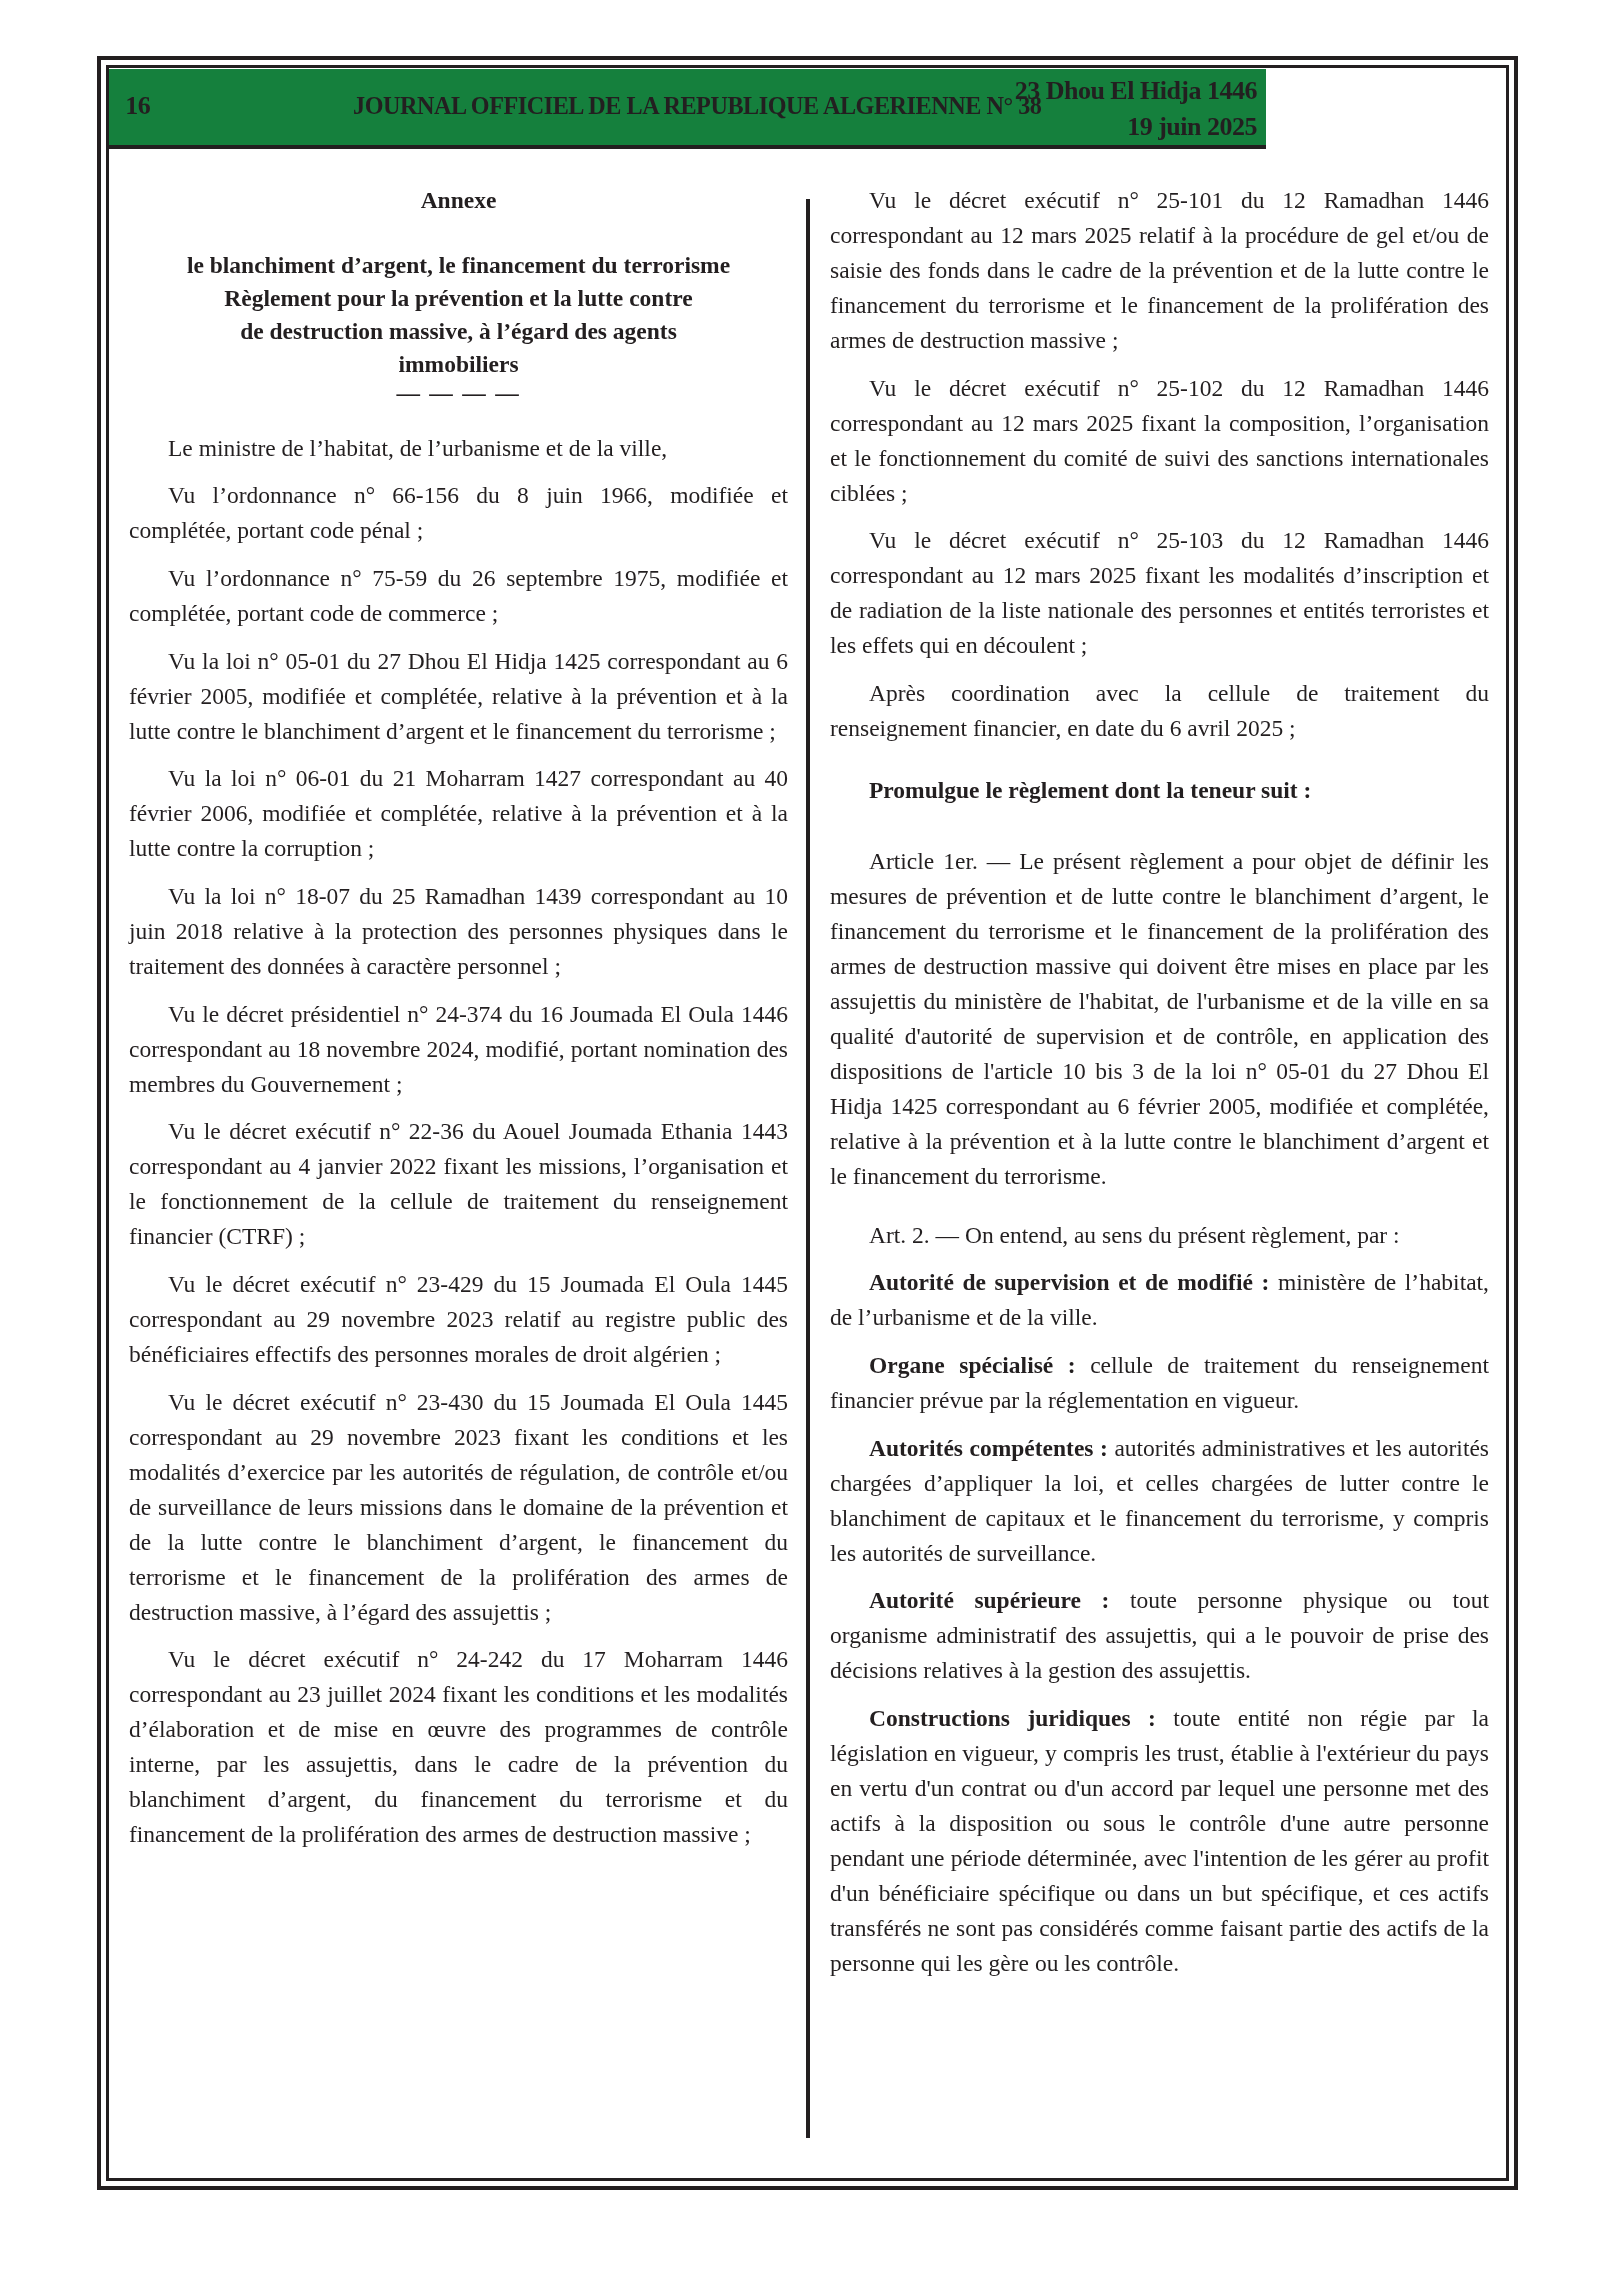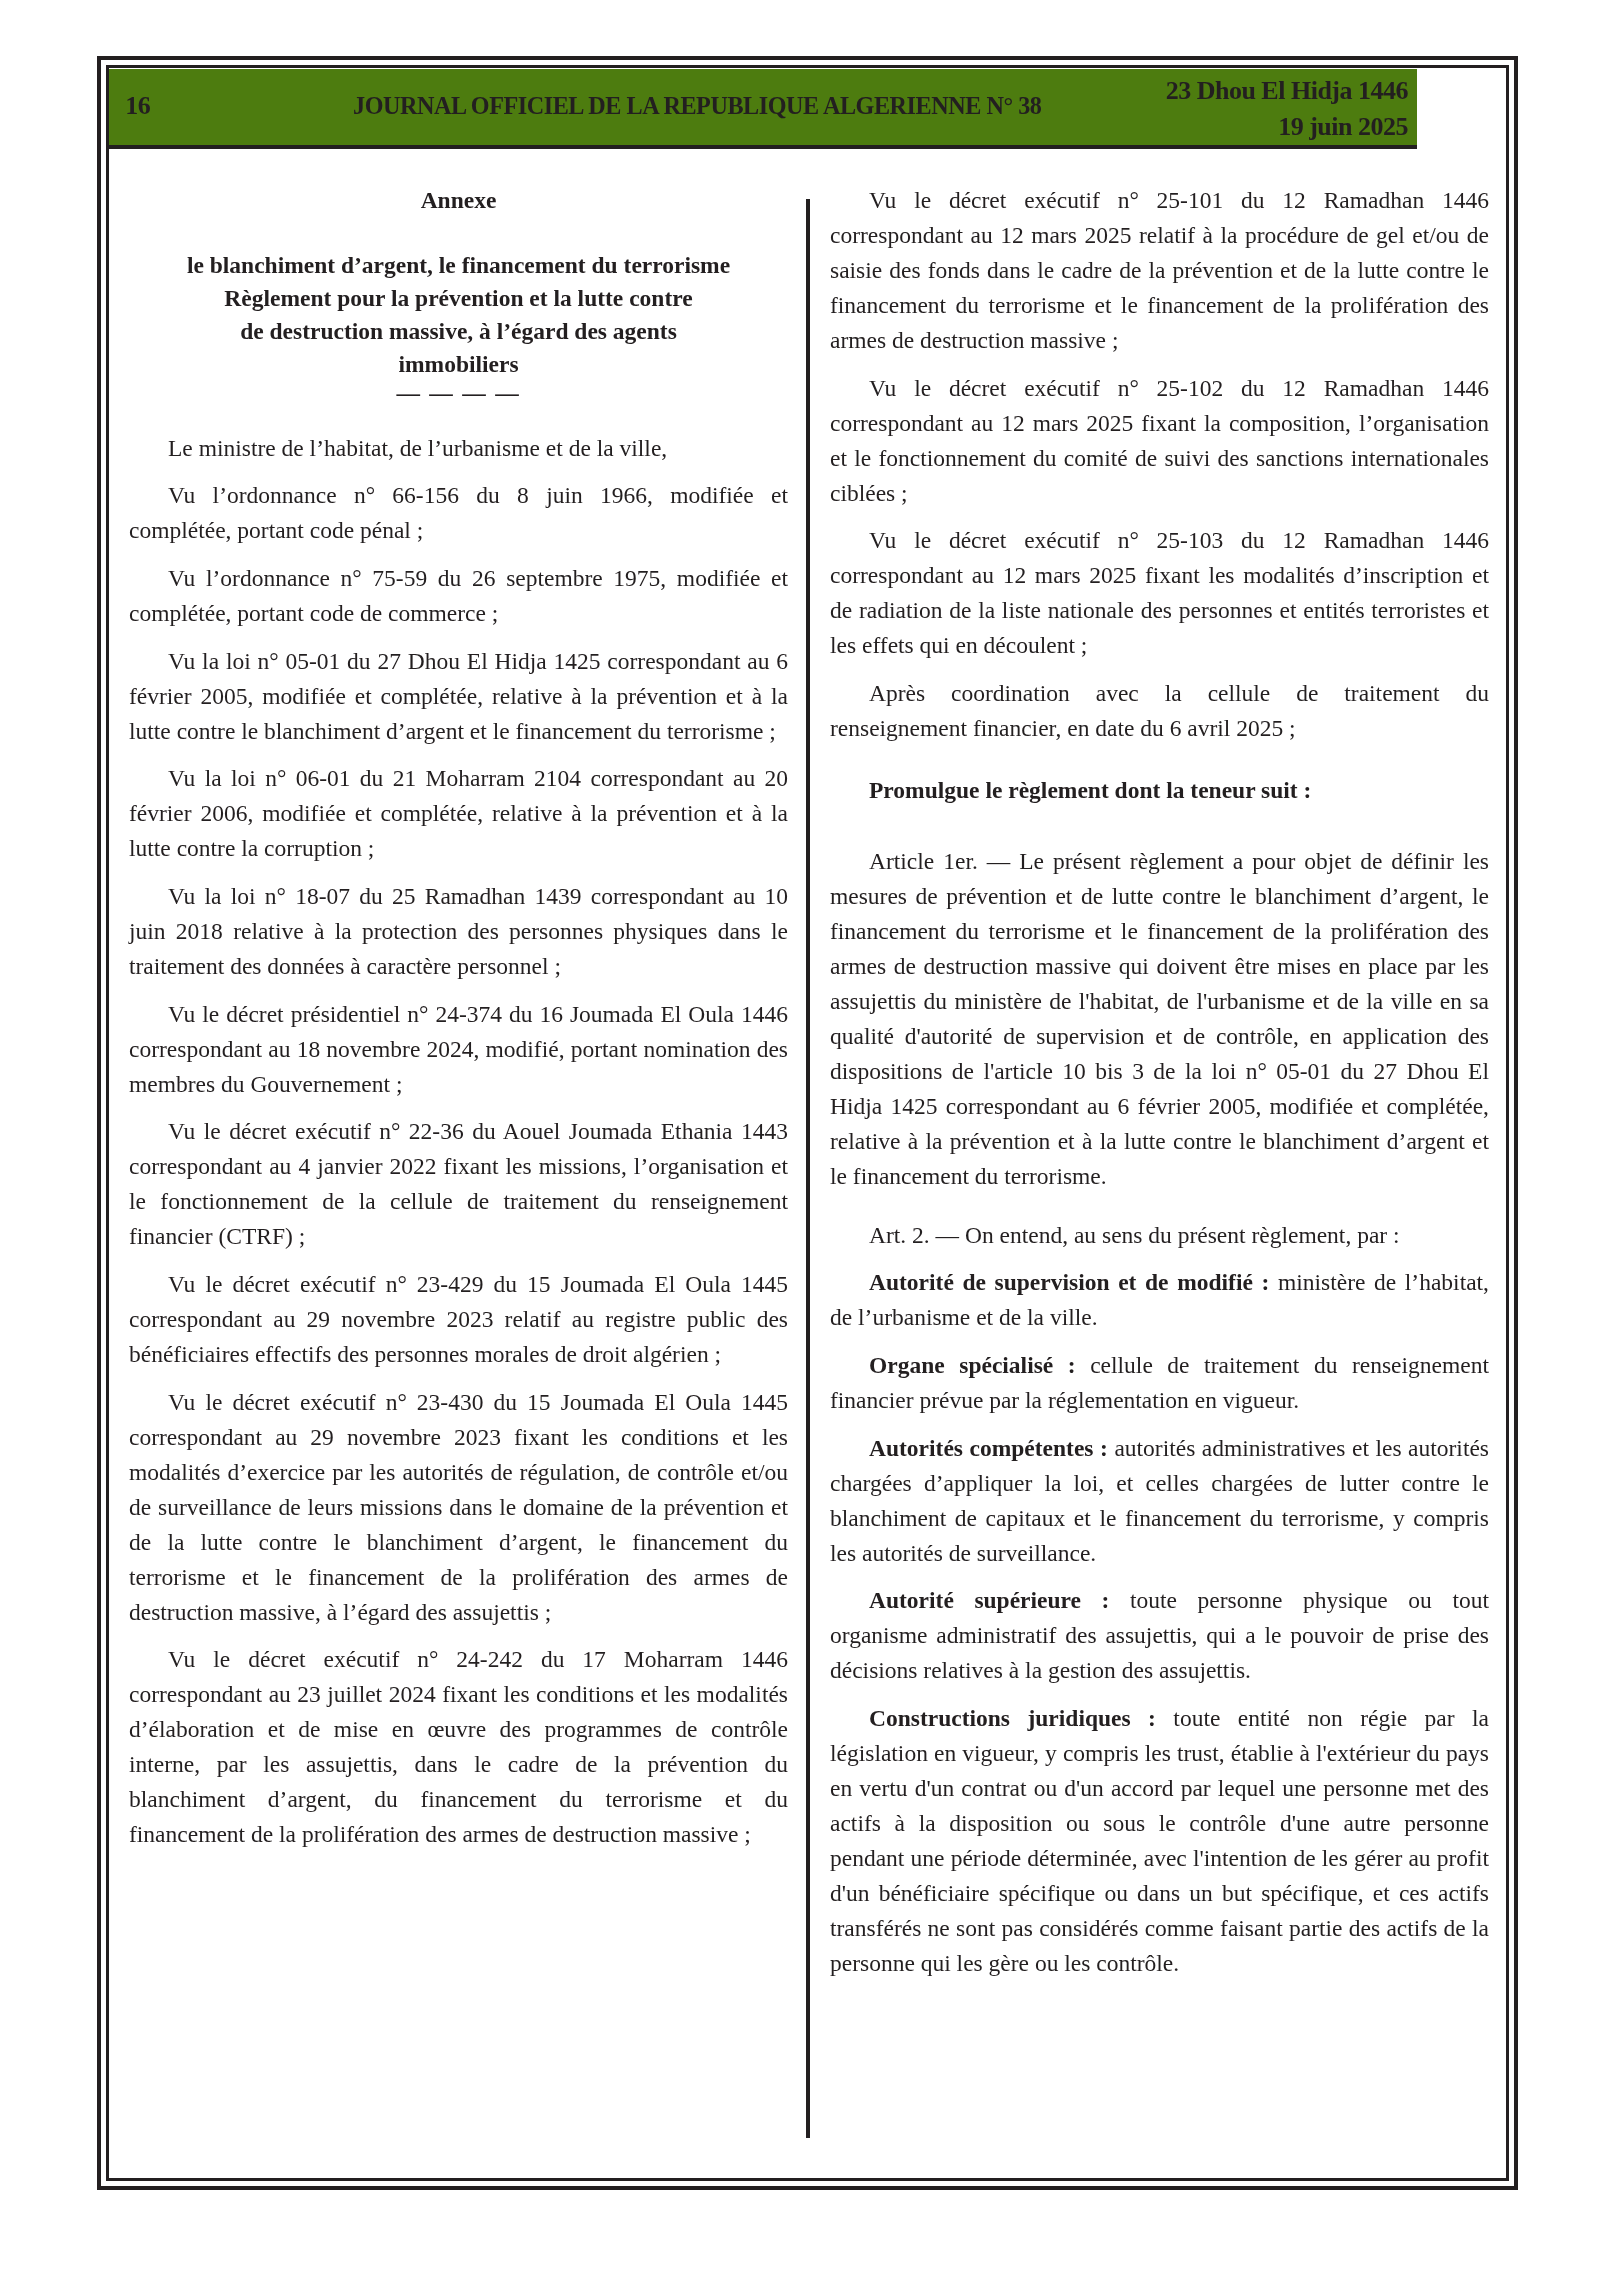--- a/index.html
+++ b/index.html
@@ -1,19 +1,19 @@
 <!DOCTYPE html>
 <html style="font-size:14.5px"><head>
 <meta charset="utf-8">
 <style>
   html, body { margin:0; padding:0; background:#ffffff; }
   body { width:1615px; height:2285px; position:relative; font-family:"Liberation Serif","DejaVu Serif",serif; color:#231f20; }
   .outer { position:absolute; left:97px; top:56px; width:1421px; height:2134px; border:4.5px solid #231f20; box-sizing:border-box; }
   .inner { position:absolute; left:106px; top:65px; width:1403px; height:2116px; border:3.6px solid #231f20; box-sizing:border-box; }
-  .header { position:absolute; left:109px; top:69px; width:1308px; height:76px; background:#4d7c0f; border-bottom:4.5px solid #231f20; box-sizing:content-box; }
+  .header { position:absolute; left:109px; top:69px; width:1157px; height:76px; background:#15803d; border-bottom:4.5px solid #231f20; box-sizing:content-box; }
   .hdr-page { position:absolute; left:16.3px; top:22px; font-size:26px; font-weight:bold; letter-spacing:-0.5px; }
   .hdr-title { position:absolute; left:244px; top:22px; font-size:26px; font-weight:bold; letter-spacing:-0.5px; transform:scaleX(0.93); transform-origin:left; white-space:nowrap; }
   .hdr-date { position:absolute; right:9px; top:3.6px; text-align:right; font-size:26px; font-weight:bold; line-height:36px; letter-spacing:-0.5px; }
   .divider { position:absolute; left:806px; top:199px; width:3.6px; height:1939px; background:#231f20; }
   .col { position:absolute; top:183px; width:659px; font-size:23.5px; line-height:35px; text-align:justify; }
   .col.left { left:129px; }
   .col.right { left:830px; }
   .col p { margin:0 0 12.7px 0; text-indent:39px; hyphens:none; }
   .annex-title { text-align:center; font-weight:bold; text-indent:0 !important; margin:0 0 31px 0 !important; }
   .reg-title { text-align:center; font-weight:bold; text-indent:0 !important; line-height:33px; margin:0 0 0 0 !important; }
@@ -43,21 +43,21 @@
   <p class="annex-title">Annexe</p>
   <p class="reg-title">le blanchiment d’argent, le financement du terrorisme</p>
   <p class="reg-title">Règlement pour la prévention et la lutte contre</p>
   <p class="reg-title">de destruction massive, à l’égard des agents</p>
   <p class="reg-title">immobiliers</p>
   <p class="dashes">— — — —</p>
   <p>Le ministre de l’habitat, de l’urbanisme et de la ville,</p>
   <p>Vu l’ordonnance n° 66-156 du 8 juin 1966, modifiée et complétée, portant code pénal ;</p>
   <p>Vu l’ordonnance n° 75-59 du 26 septembre 1975, modifiée et complétée, portant code de commerce ;</p>
   <p>Vu la loi n° 05-01 du 27 Dhou El Hidja 1425 correspondant au 6 février 2005, modifiée et complétée, relative à la prévention et à la lutte contre le blanchiment d’argent et le financement du terrorisme ;</p>
-  <p>Vu la loi n° 06-01 du 21 Moharram 2104 correspondant au 20 février 2006, modifiée et complétée, relative à la prévention et à la lutte contre la corruption ;</p>
+  <p>Vu la loi n° 06-01 du 21 Moharram 1427 correspondant au 40 février 2006, modifiée et complétée, relative à la prévention et à la lutte contre la corruption ;</p>
   <p>Vu la loi n° 18-07 du 25 Ramadhan 1439 correspondant au 10 juin 2018 relative à la protection des personnes physiques dans le traitement des données à caractère personnel ;</p>
   <p>Vu le décret présidentiel n° 24-374 du 16 Joumada El Oula 1446 correspondant au 18 novembre 2024, modifié, portant nomination des membres du Gouvernement ;</p>
   <p>Vu le décret exécutif n° 22-36 du Aouel Joumada Ethania 1443 correspondant au 4 janvier 2022 fixant les missions, l’organisation et le fonctionnement de la cellule de traitement du renseignement financier (CTRF) ;</p>
   <p>Vu le décret exécutif n° 23-429 du 15 Joumada El Oula 1445 correspondant au 29 novembre 2023 relatif au registre public des bénéficiaires effectifs des personnes morales de droit algérien ;</p>
   <p>Vu le décret exécutif n° 23-430 du 15 Joumada El Oula 1445 correspondant au 29 novembre 2023 fixant les conditions et les modalités d’exercice par les autorités de régulation, de contrôle et/ou de surveillance de leurs missions dans le domaine de la prévention et de la lutte contre le blanchiment d’argent, le financement du terrorisme et le financement de la prolifération des armes de destruction massive, à l’égard des assujettis ;</p>
   <p>Vu le décret exécutif n° 24-242 du 17 Moharram 1446 correspondant au 23 juillet 2024 fixant les conditions et les modalités d’élaboration et de mise en œuvre des programmes de contrôle interne, par les assujettis, dans le cadre de la prévention du blanchiment d’argent, du financement du terrorisme et du financement de la prolifération des armes de destruction massive ;</p>
 </div>
 
 <div class="col right">
   <p>Vu le décret exécutif n° 25-101 du 12 Ramadhan 1446 correspondant au 12 mars 2025 relatif à la procédure de gel et/ou de saisie des fonds dans le cadre de la prévention et de la lutte contre le financement du terrorisme et le financement de la prolifération des armes de destruction massive ;</p>

